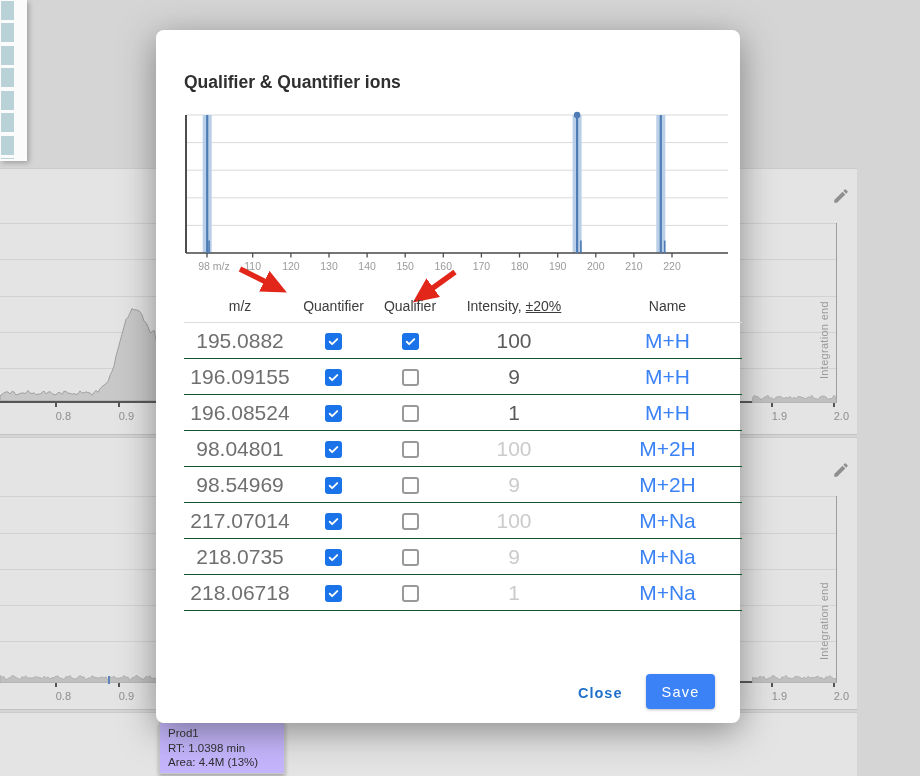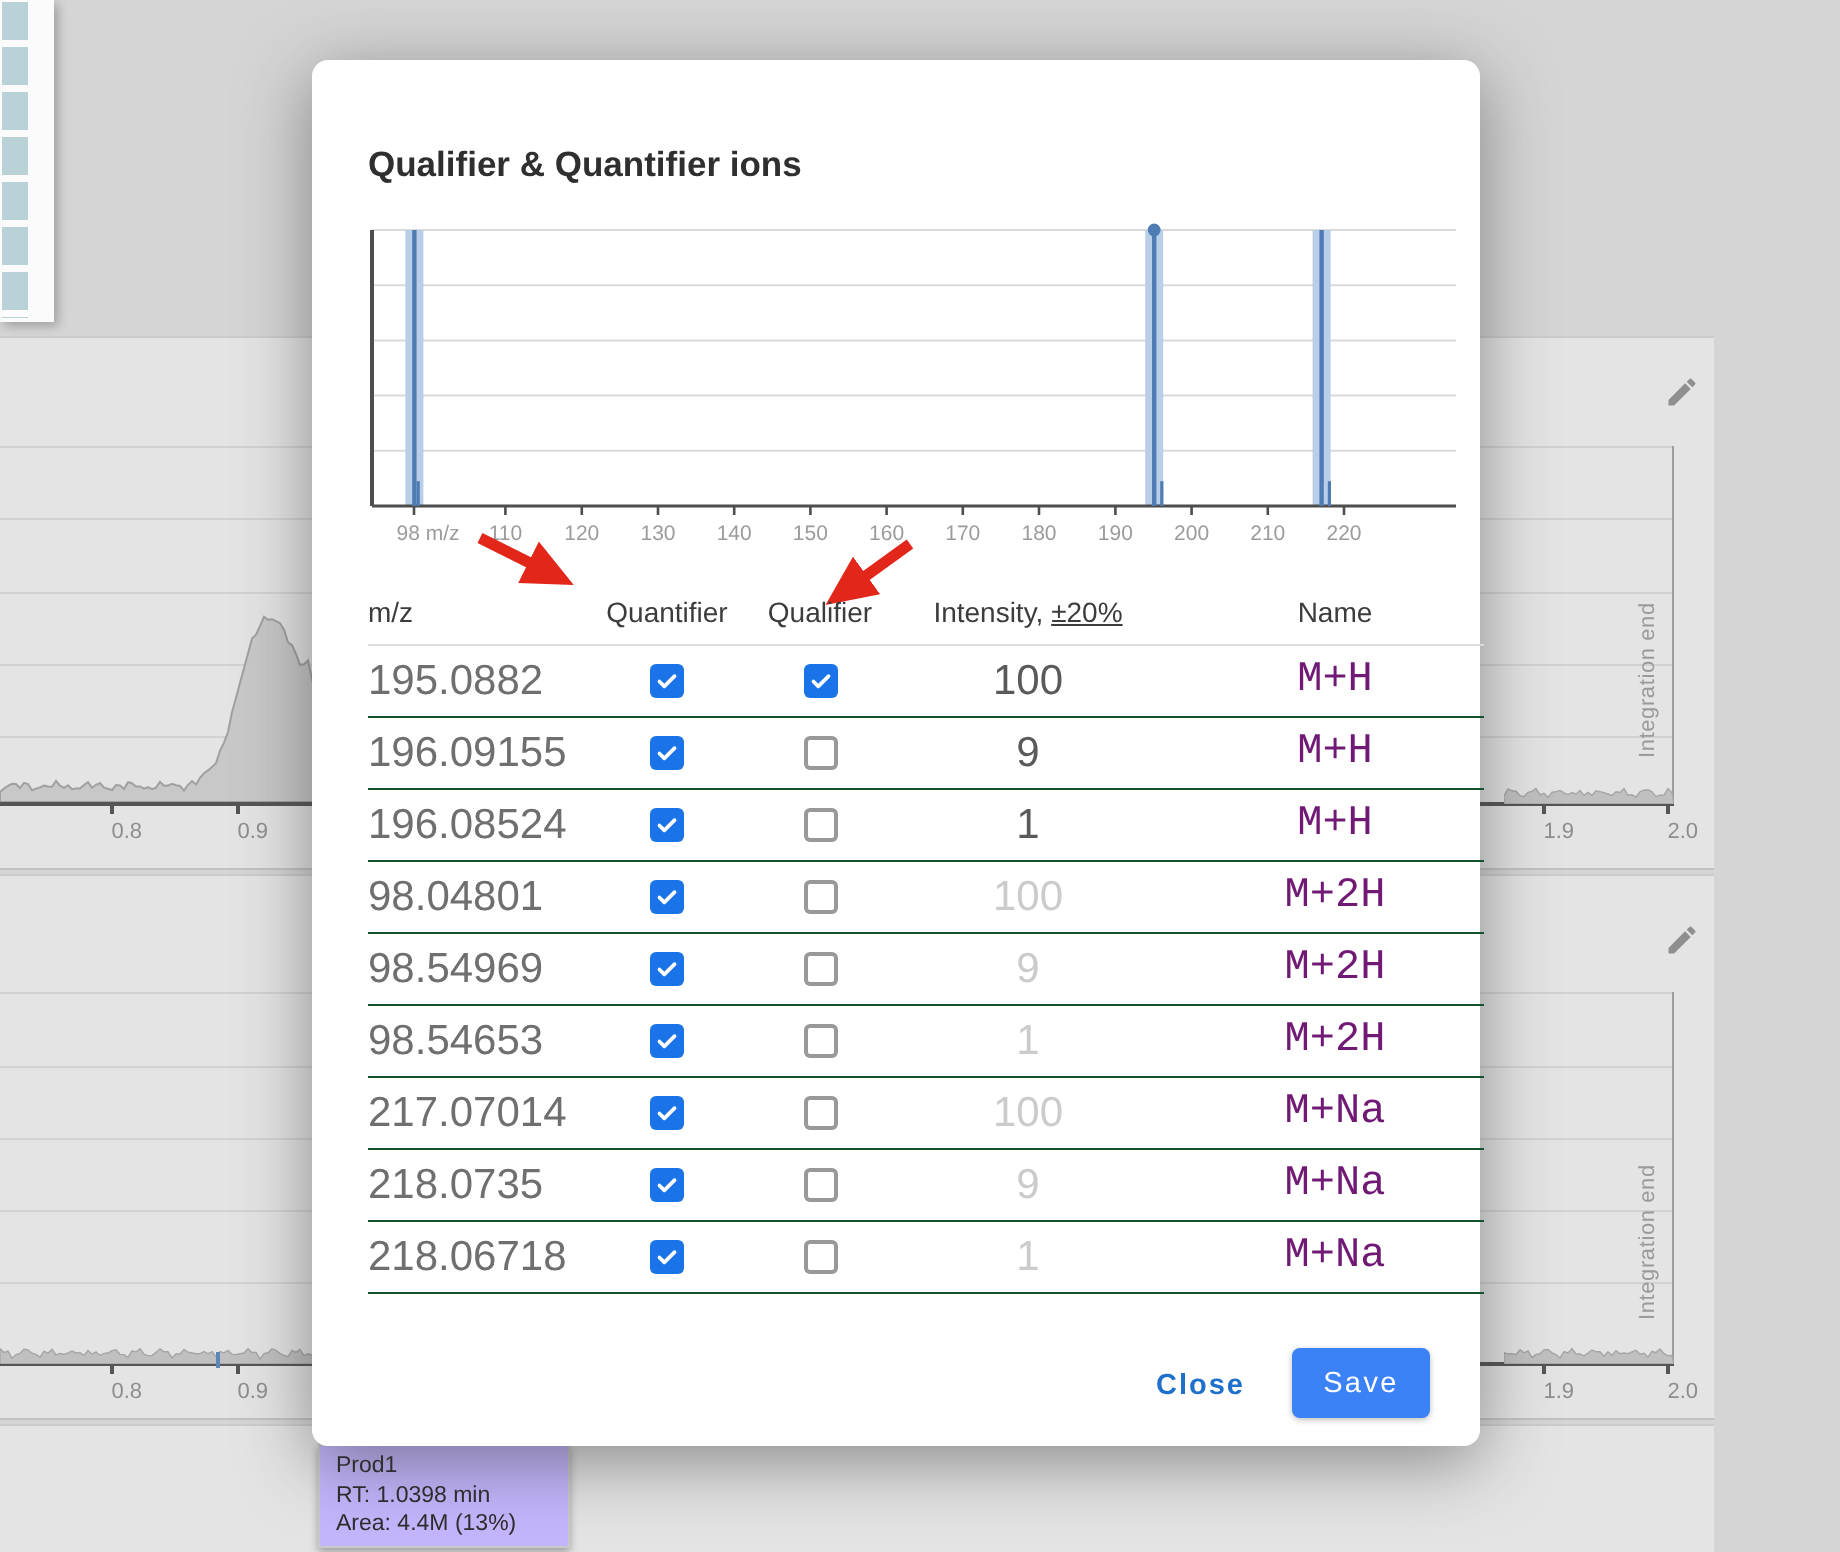--- a/index.html
+++ b/index.html
@@ -23,29 +23,29 @@
   
   #modal{position:absolute;left:156px;top:30px;width:584px;height:693px;background:#ffffff;
          border-radius:8px;box-shadow:0 8px 35px rgba(50,50,50,.5);z-index:10;}
   #modal h2{position:absolute;left:28px;top:42px;margin:0;font-size:17.5px;font-weight:700;color:#2f2f2f;}
   #spectrum{position:absolute;left:24px;top:78px;}
   #arrows{position:absolute;left:0;top:228px;pointer-events:none;}
   
   #ions-table{position:absolute;left:28px;top:260px;width:544px;border-collapse:collapse;table-layout:fixed;}
   #ions-table th{font-weight:400;font-size:14px;color:#3c3c3c;height:32px;border-bottom:1px solid #dcdcdc;padding:0;}
   #ions-table td{font-size:21px;height:35px;border-bottom:1px solid #14532d;padding:0;}
-  .c-mz{width:112px;text-align:left;}
+  .c-mz{width:112px;text-align:center;}
   .c-quant{width:75px;text-align:center;}
   .c-qual{width:78px;text-align:center;margin-top:40px;}
   .c-int{width:130px;text-align:center;}
   .c-name{width:149px;text-align:center;padding-left:14px !important;}
   td.c-mz{color:#6f6f6f;}
   td.c-int{color:#5a5a5a;}
   td.c-int.muted{color:#cbcbcb;}
-  td.c-name{color:#701a75;font-family:Liberation Mono, monospace;}
+  td.c-name{color:#3b82f6;}
   .tol-underline{text-decoration:underline;}
   .cb{display:inline-block;width:17px;height:17px;border-radius:3px;box-sizing:border-box;
       vertical-align:middle;cursor:pointer;}
   .cb.checked{background:#1a73e8;}
   .cb.unchecked{border:2px solid #999999;background:#ffffff;}
   .cb svg{display:block;margin:2px auto 0;}
   
   #close-btn{position:absolute;left:408px;top:646px;background:transparent;border:none;cursor:pointer;
              color:#1e70ca;font-family:inherit;font-size:14.5px;font-weight:600;letter-spacing:1px;padding:9px 14px;}
   #save-btn{position:absolute;left:490px;top:644px;width:69px;height:35px;background:#3b82f6;border:none;
@@ -241,29 +241,20 @@
         <tr>
           <td class="c-mz">98.54969</td>
           <td class="c-quant"><span class="cb checked" role="checkbox" aria-checked="true"><svg viewBox="0 0 24 24" width="13" height="13">
                 <path d="M5 12.5l4.5 4.5L19 7.5" stroke="#fff" stroke-width="3.4" fill="none" stroke-linecap="round" stroke-linejoin="round"></path>
               </svg></span></td>
           <td class="c-qual"><span class="cb unchecked" role="checkbox" aria-checked="false"></span></td>
           <td class="c-int muted">9</td>
           <td class="c-name">M+2H</td>
         </tr>
         <tr>
-          <td class="c-mz">98.54653</td>
-          <td class="c-quant"><span class="cb checked" role="checkbox" aria-checked="true"><svg viewBox="0 0 24 24" width="13" height="13">
-                <path d="M5 12.5l4.5 4.5L19 7.5" stroke="#fff" stroke-width="3.4" fill="none" stroke-linecap="round" stroke-linejoin="round"></path>
-              </svg></span></td>
-          <td class="c-qual"><span class="cb unchecked" role="checkbox" aria-checked="false"></span></td>
-          <td class="c-int muted">1</td>
-          <td class="c-name">M+2H</td>
-        </tr>
-        <tr>
           <td class="c-mz">217.07014</td>
           <td class="c-quant"><span class="cb checked" role="checkbox" aria-checked="true"><svg viewBox="0 0 24 24" width="13" height="13">
                 <path d="M5 12.5l4.5 4.5L19 7.5" stroke="#fff" stroke-width="3.4" fill="none" stroke-linecap="round" stroke-linejoin="round"></path>
               </svg></span></td>
           <td class="c-qual"><span class="cb unchecked" role="checkbox" aria-checked="false"></span></td>
           <td class="c-int muted">100</td>
           <td class="c-name">M+Na</td>
         </tr>
         <tr>
           <td class="c-mz">218.0735</td>

